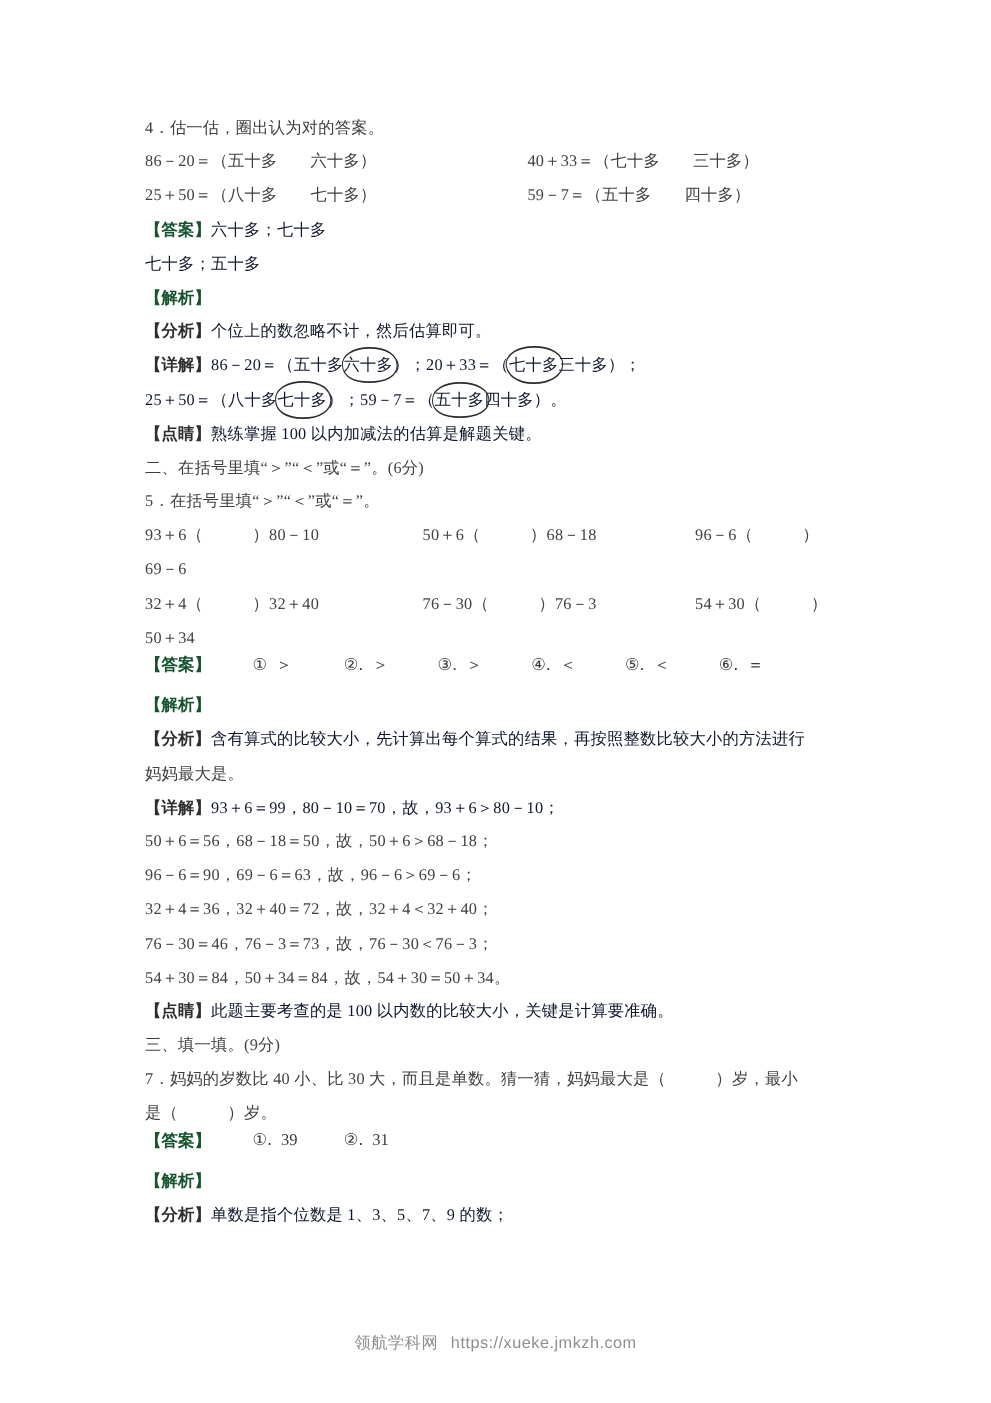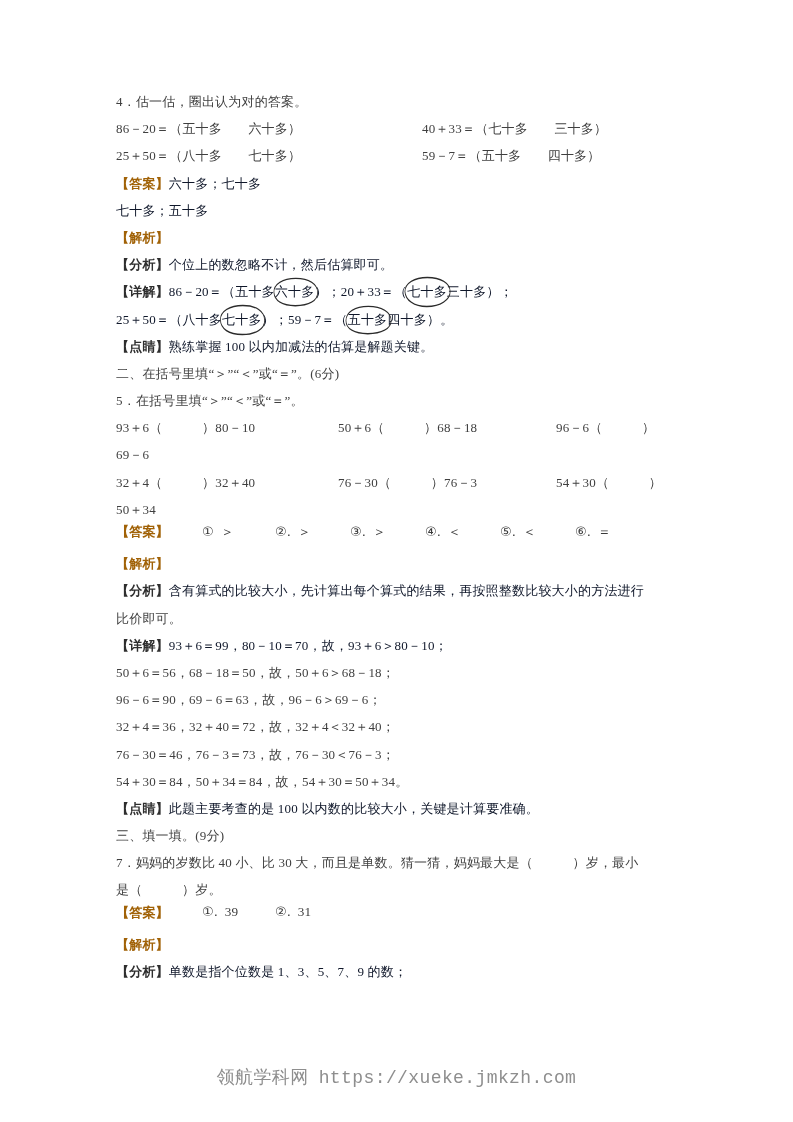--- a/index.html
+++ b/index.html
@@ -33,21 +33,21 @@
     font-size: 13px;
     line-height: 27.2px;
     height: 27.2px;
     white-space: nowrap;
     color: #3f3f3f;
     letter-spacing: 0.2px;
   }
 
   
   .tag-blue {
-    color: #a16207;
+    color: #14532d;
     font-weight: 600;
   }
   .tag-dark {
     color: #2e2e2e;
     font-weight: 700;
   }
   .body-dark { color: #0f172a; }
 
   
   .row2 { position: relative; height: 27.2px; text-align: right; }
@@ -82,22 +82,22 @@
   }
   .hand-ellipse svg { display: block; width: 100%; height: 100%; overflow: visible; }
 
   
   .footer {
     position: absolute;
     left: 0;
     top: 1065px;
     width: 793px;
     text-align: center;
-    font-family: Liberation Mono, monospace;
-    font-size: 18px;
+    font-family: Liberation Sans, sans-serif;
+    font-size: 13px;
     color: #8e8e8e;
     letter-spacing: 0.4px;
   }
   .sp-l { padding-left: 10px; }
 </style>
 </head>
 <body>
 
 <div class="page">
   <div class="content">
@@ -186,21 +186,21 @@
       <span class="ansitem" style="left:459px"><span class="circnum">⑥.</span><span class="op">＝</span></span>
     </div>
 
     <div class="line">
       <span class="tag-blue">【解析】</span>
     </div>
 
     <div class="line">
       <span class="tag-dark">【分析】</span><span class="body-dark">含有算式的比较大小，先计算出每个算式的结果，再按照整数比较大小的方法进行</span>
     </div>
-    <div class="line">比价即可。</div>
+    <div class="line">妈妈最大是。</div>
 
     <div class="line">
       <span class="tag-dark">【详解】</span><span class="body-dark">93＋6＝99，80－10＝70，故，93＋6＞80－10；</span>
     </div>
     <div class="line">50＋6＝56，68－18＝50，故，50＋6＞68－18；</div>
     <div class="line">96－6＝90，69－6＝63，故，96－6＞69－6；</div>
     <div class="line">32＋4＝36，32＋40＝72，故，32＋4＜32＋40；</div>
     <div class="line">76－30＝46，76－3＝73，故，76－30＜76－3；</div>
     <div class="line">54＋30＝84，50＋34＝84，故，54＋30＝50＋34。</div>
 

